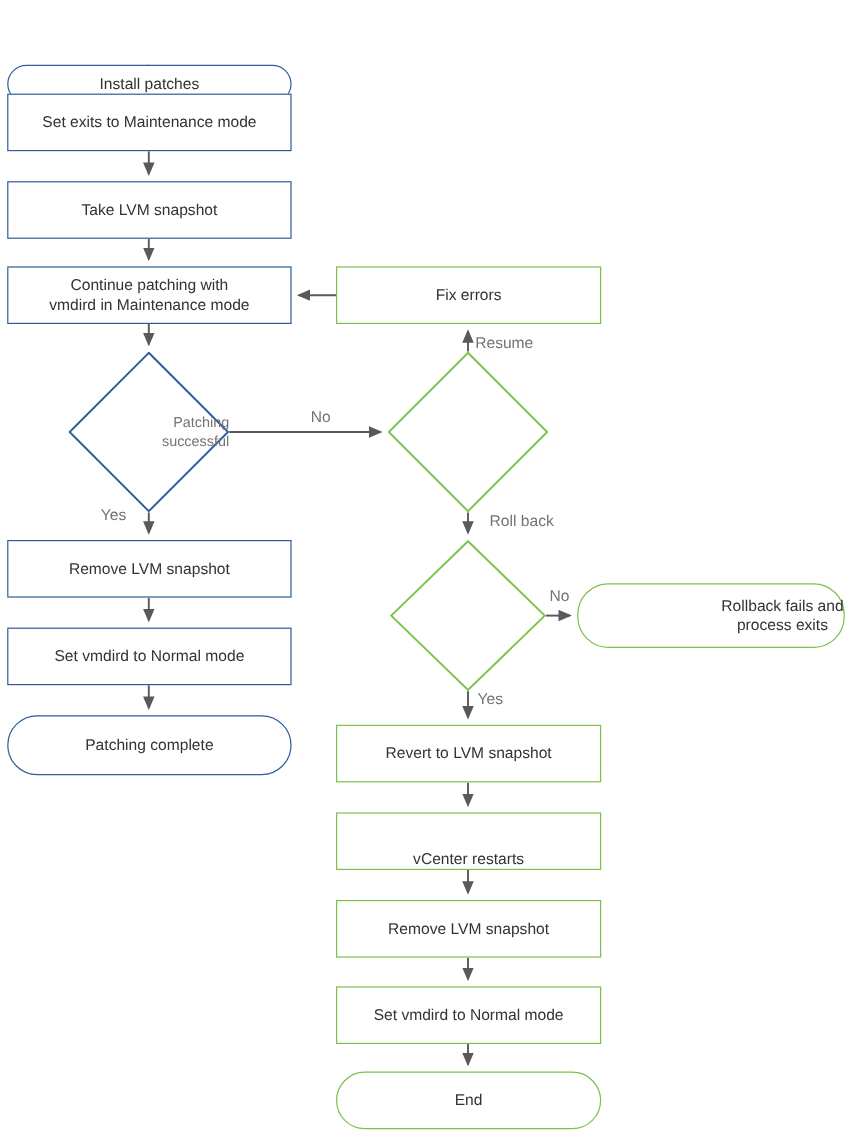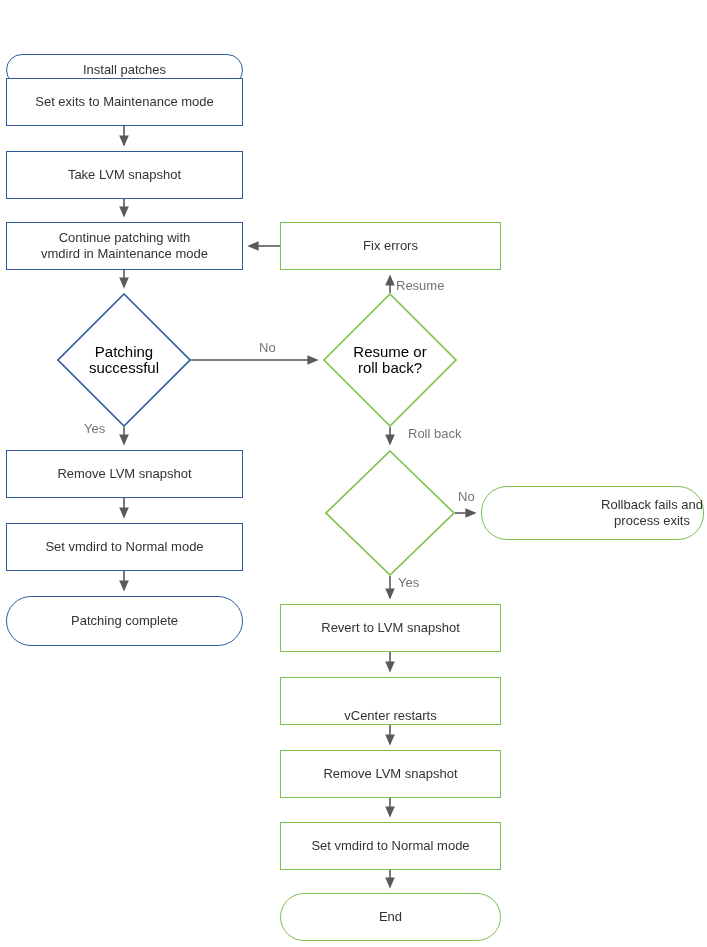--- a/index.html
+++ b/index.html
@@ -57,23 +57,23 @@
   }
   .diamond-svg {
     position: absolute;
     left: 0;
     top: 0;
   }
   .diamond-label {
     position: relative;
     z-index: 2;
     width: 100%;
-    text-align: center;
-    color: #000000;
-    font-size: 15px;
+    text-align: right;
+    color: #737373;
+    font-size: 12px;
     line-height: 16px;
   }
   .edge-label {
     position: absolute;
     color: #737373;
     font-size: 13px;
     line-height: 15px;
     white-space: nowrap;
     background: transparent;
   }
@@ -138,21 +138,20 @@
       <div class="node pill" style="left: 6px; top: 596px; width: 237px; height: 50px;">
         <span>Patching complete</span>
       </div>
       <div class="node rect green" style="left: 280px; top: 222px; width: 221px; height: 48px;">
         <span>Fix errors</span>
       </div>
       <div class="node diamond green" style="left: 323px; top: 293px; width: 134px; height: 134px;">
         <svg class="diamond-svg" width="134" height="134" viewBox="0 0 134 134">
           <polygon points="67,1 133,67 67,133 1,67" fill="#ffffff" stroke="#7cc14a" stroke-width="1.6"></polygon>
         </svg>
-        <div class="diamond-label">Resume or<br>roll back?</div>
       </div>
       <div class="node diamond green" style="left: 325px; top: 450px; width: 130px; height: 126px;">
         <svg class="diamond-svg" width="130" height="126" viewBox="0 0 130 126">
           <polygon points="65,1 129,63 65,125 1,63" fill="#ffffff" stroke="#7cc14a" stroke-width="1.6"></polygon>
         </svg>
       </div>
       <div class="node pill green" style="left: 481px; top: 486px; width: 223px; height: 54px; justify-content: flex-end;">
         <span>Rollback fails and<br>process exits</span>
       </div>
       <div class="node rect green" style="left: 280px; top: 604px; width: 221px; height: 48px;">

